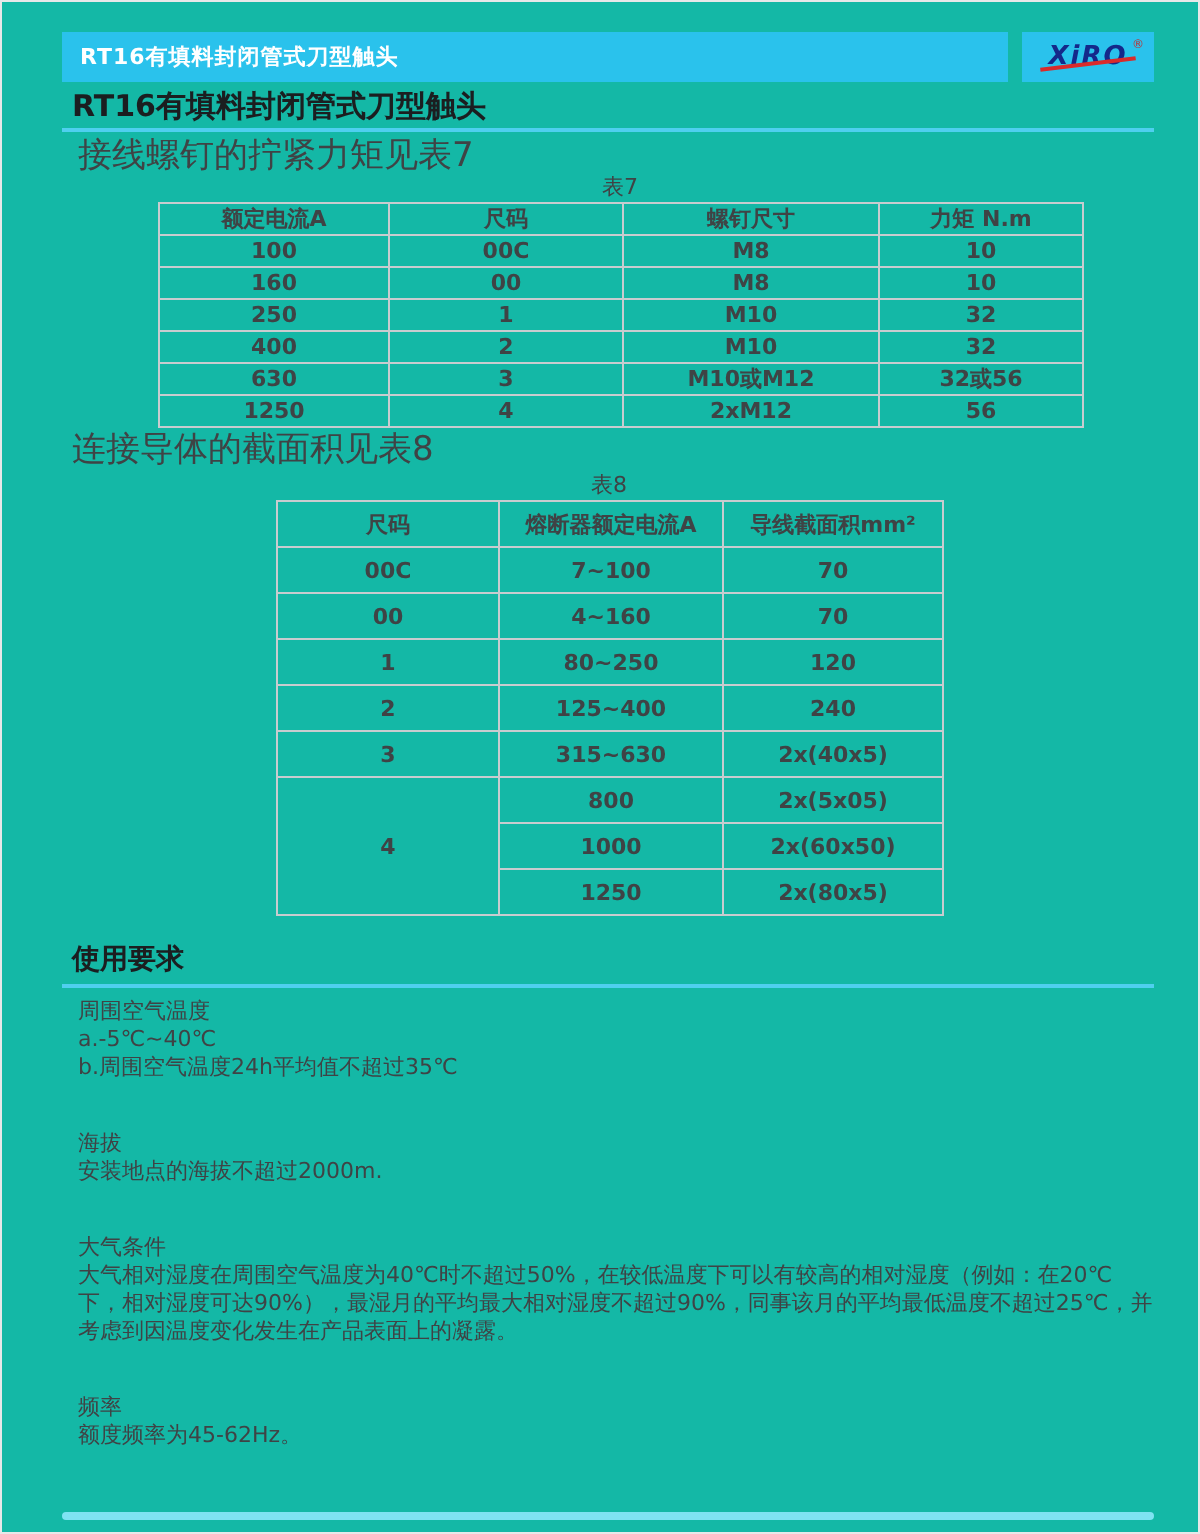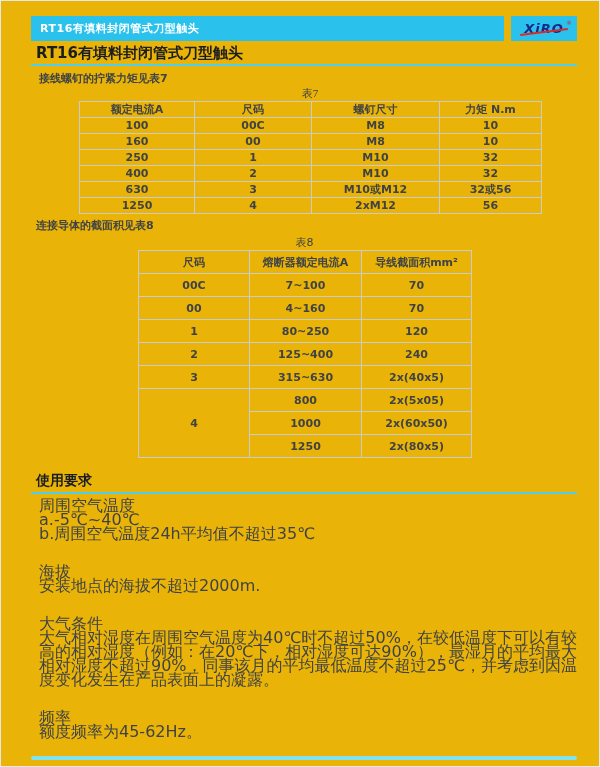--- a/index.html
+++ b/index.html
@@ -3,21 +3,21 @@
 <meta charset="utf-8">
 <style>
   * { margin: 0; padding: 0; box-sizing: border-box; }
   html, body { background: #f4f5f6; }
   body { font-family: "DejaVu Sans", "Liberation Sans", sans-serif; }
 
   .page {
     position: relative;
     width: 600px;
     height: 767px;
-    background: #eab308;
+    background: #14b8a6;
     border: 1px solid #e7e8e9;
     overflow: hidden;
     color: #3f4345;
   }
 
   
   .header-row {
     margin: 15px 22px 0 30px;
     height: 25px;
     display: flex;
@@ -84,33 +84,32 @@
   }
   .title-rule {
     height: 2px;
     background: #4fcfef;
     margin: 2px 22px 0 30px;
   }
 
   
   .intro {
     margin: 6px 0 0 38px;
-    font-size: 11px;
+    font-size: 17px;
     line-height: 13px;
     color: #3f4345;
-    font-weight: bold;
   }
   .intro.second { margin: 5px 0 4px 35px; }
   .caption {
     font-size: 11px;
     line-height: 13px;
     text-align: center;
     color: #3f4345;
   }
-  .caption.c7 { width: 462px; margin: 2px 0 1px 78px; font-family: Liberation Serif, serif; }
+  .caption.c7 { width: 462px; margin: 2px 0 1px 78px; }
   .caption.c8 { width: 333px; margin: 2px 0 1px 137px; }
 
   table {
     border-collapse: collapse;
     table-layout: fixed;
     font-size: 11px;
     color: #3f4345;
   }
   td, th {
     border: 1px solid #c8cccf;
@@ -132,21 +131,21 @@
     font-weight: bold;
     color: #1b1e20;
   }
   .usage-rule {
     height: 2px;
     background: #4fcfef;
     margin: 4px 22px 0 30px;
   }
   .usage-body {
     margin: 5px 22px 0 38px;
-    font-size: 16px;
+    font-size: 11px;
     line-height: 14px;
     color: #3f4345;
   }
   .usage-section + .usage-section { margin-top: 24px; }
   .usage-section p { margin: 0; }
 
   
   .bottom-bar {
     position: absolute;
     left: 30px;

